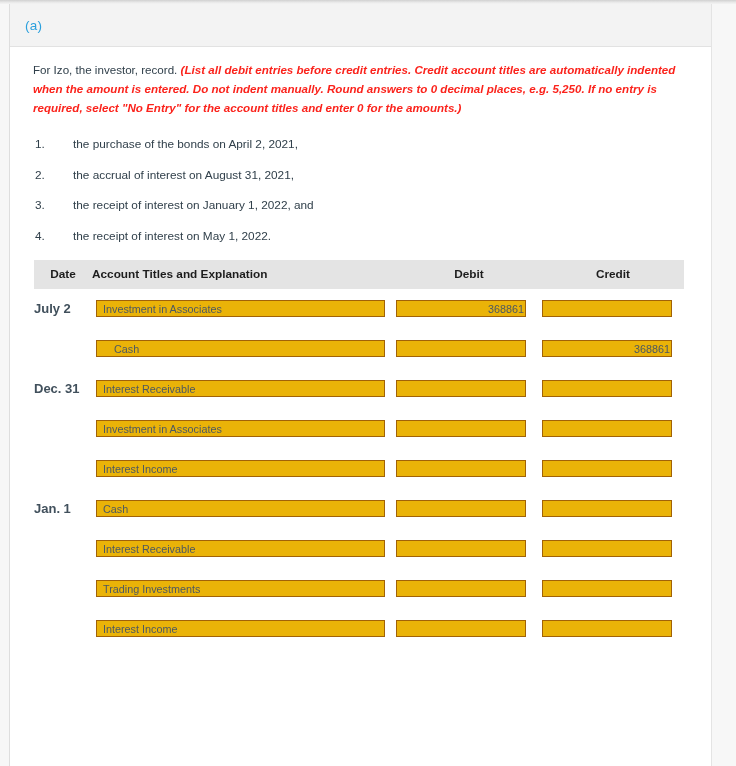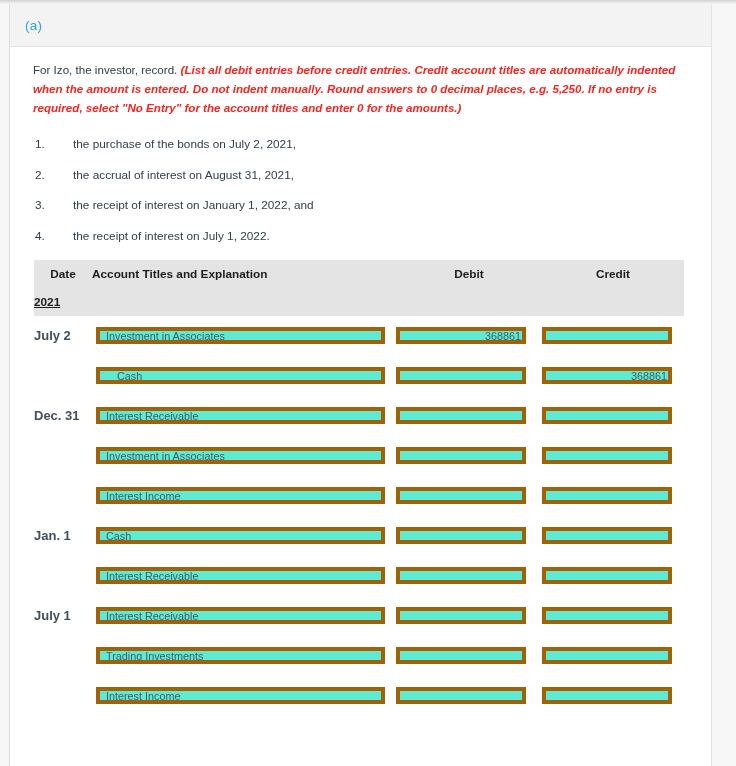--- a/index.html
+++ b/index.html
@@ -131,22 +131,22 @@
     padding-left: 7px;
     font-size: 13px;
     color: #41505c;
     white-space: nowrap;
     font-weight: bold;
   }
 
   .fld {
     box-sizing: border-box;
     height: 17px;
-    border: 4px solid #a16207;
-    background: #5eead4;
+    border: 1px solid #a16207;
+    background: #eab308;
     font-family: "Liberation Sans", sans-serif;
     font-size: 10.8px;
     color: #4c5862;
     outline: none;
     display: block;
   }
   .fld-acct {
     width: 289px;
     margin-left: 4px;
     padding-left: 6px;
@@ -172,56 +172,50 @@
   </div>
 
   <div class="instructions">
     <span>For Izo, the investor, record.</span>
     <span class="instr-red">(List all debit entries before credit entries. Credit account titles are automatically indented when the amount is entered. Do not indent manually. Round answers to 0 decimal places, e.g. 5,250. If no entry is required, select "No Entry" for the account titles and enter 0 for the amounts.)</span>
   </div>
 
   <ul class="req-list" id="req-list">
       <li class="req-item">
         <span class="req-num">1.</span>
-        <span class="req-text">the purchase of the bonds on July 2, 2021,</span>
+        <span class="req-text">the purchase of the bonds on April 2, 2021,</span>
       </li>
       <li class="req-item">
         <span class="req-num">2.</span>
         <span class="req-text">the accrual of interest on August 31, 2021,</span>
       </li>
       <li class="req-item">
         <span class="req-num">3.</span>
         <span class="req-text">the receipt of interest on January 1, 2022, and</span>
       </li>
       <li class="req-item">
         <span class="req-num">4.</span>
-        <span class="req-text">the receipt of interest on July 1, 2022.</span>
+        <span class="req-text">the receipt of interest on May 1, 2022.</span>
       </li>
     </ul>
 
   <table class="journal">
     <colgroup>
       <col class="col-date">
         <col class="col-acct">
         <col class="col-debit">
         <col class="col-credit">
     </colgroup>
     <tbody id="journal-body">
       <tr class="hdr-row">
         <td class="hdr-date">Date</td>
         <td class="hdr-acct">Account Titles and Explanation</td>
         <td class="hdr-amt">Debit</td>
         <td class="hdr-amt">Credit</td>
       </tr>
-      <tr class="year-row">
-        <td class="year-label">2021</td>
-        <td></td>
-        <td></td>
-        <td></td>
-      </tr>
     <tr class="entry-row">
           <td class="date-cell">July 2</td>
           <td>
             <input type="text" class="fld fld-acct" value="Investment in Associates" style="">
           </td>
           <td class="cell-debit">
             <input type="text" class="fld fld-amt" value="368861" style="">
           </td>
           <td class="cell-credit">
             <input type="text" class="fld fld-amt" style="">
@@ -293,32 +287,20 @@
             <input type="text" class="fld fld-acct" value="Interest Receivable" style="">
           </td>
           <td class="cell-debit">
             <input type="text" class="fld fld-amt" style="">
           </td>
           <td class="cell-credit">
             <input type="text" class="fld fld-amt" style="">
           </td>
         </tr>
         <tr class="entry-row">
-          <td class="date-cell">July 1</td>
-          <td>
-            <input type="text" class="fld fld-acct" value="Interest Receivable" style="">
-          </td>
-          <td class="cell-debit">
-            <input type="text" class="fld fld-amt" style="">
-          </td>
-          <td class="cell-credit">
-            <input type="text" class="fld fld-amt" style="">
-          </td>
-        </tr>
-        <tr class="entry-row">
           <td class="date-cell"></td>
           <td>
             <input type="text" class="fld fld-acct" value="Trading Investments" style="">
           </td>
           <td class="cell-debit">
             <input type="text" class="fld fld-amt" style="">
           </td>
           <td class="cell-credit">
             <input type="text" class="fld fld-amt" style="">
           </td>

